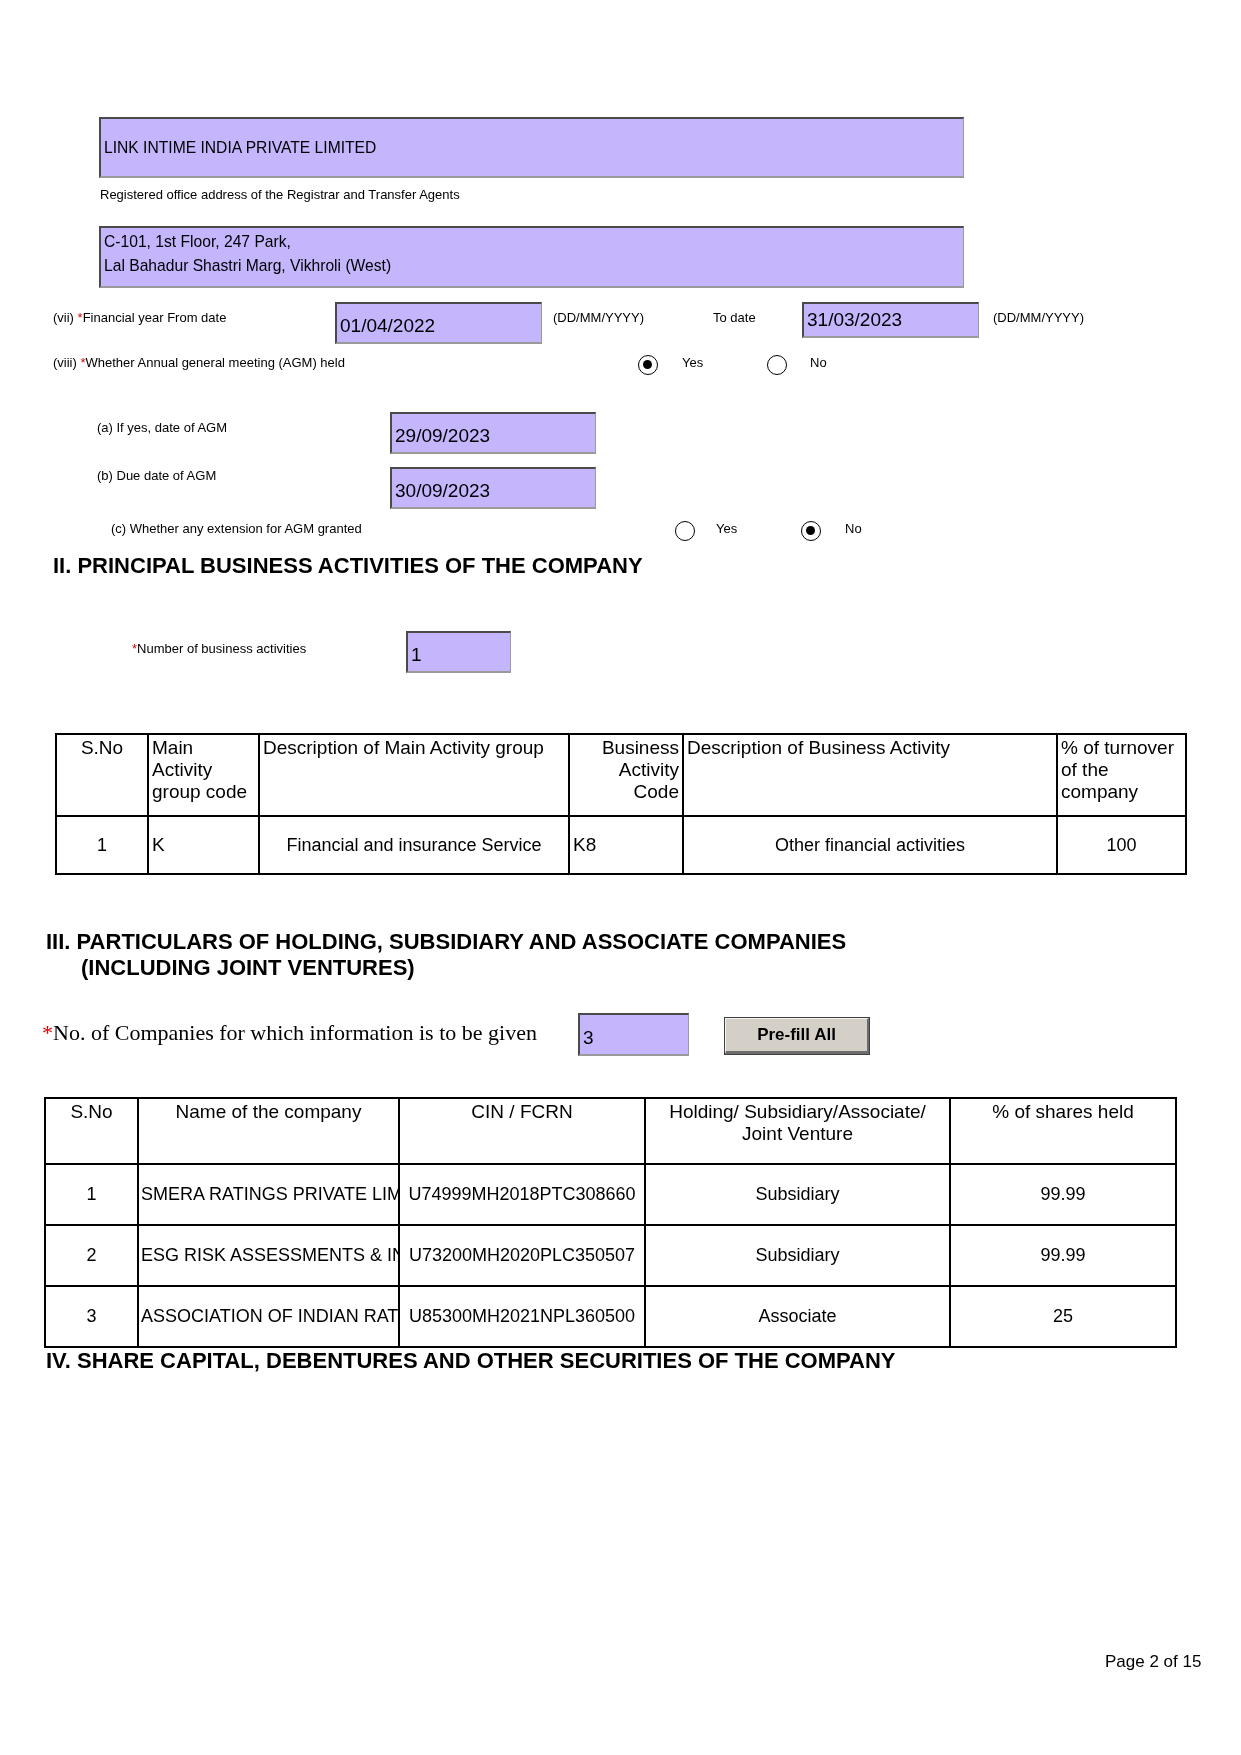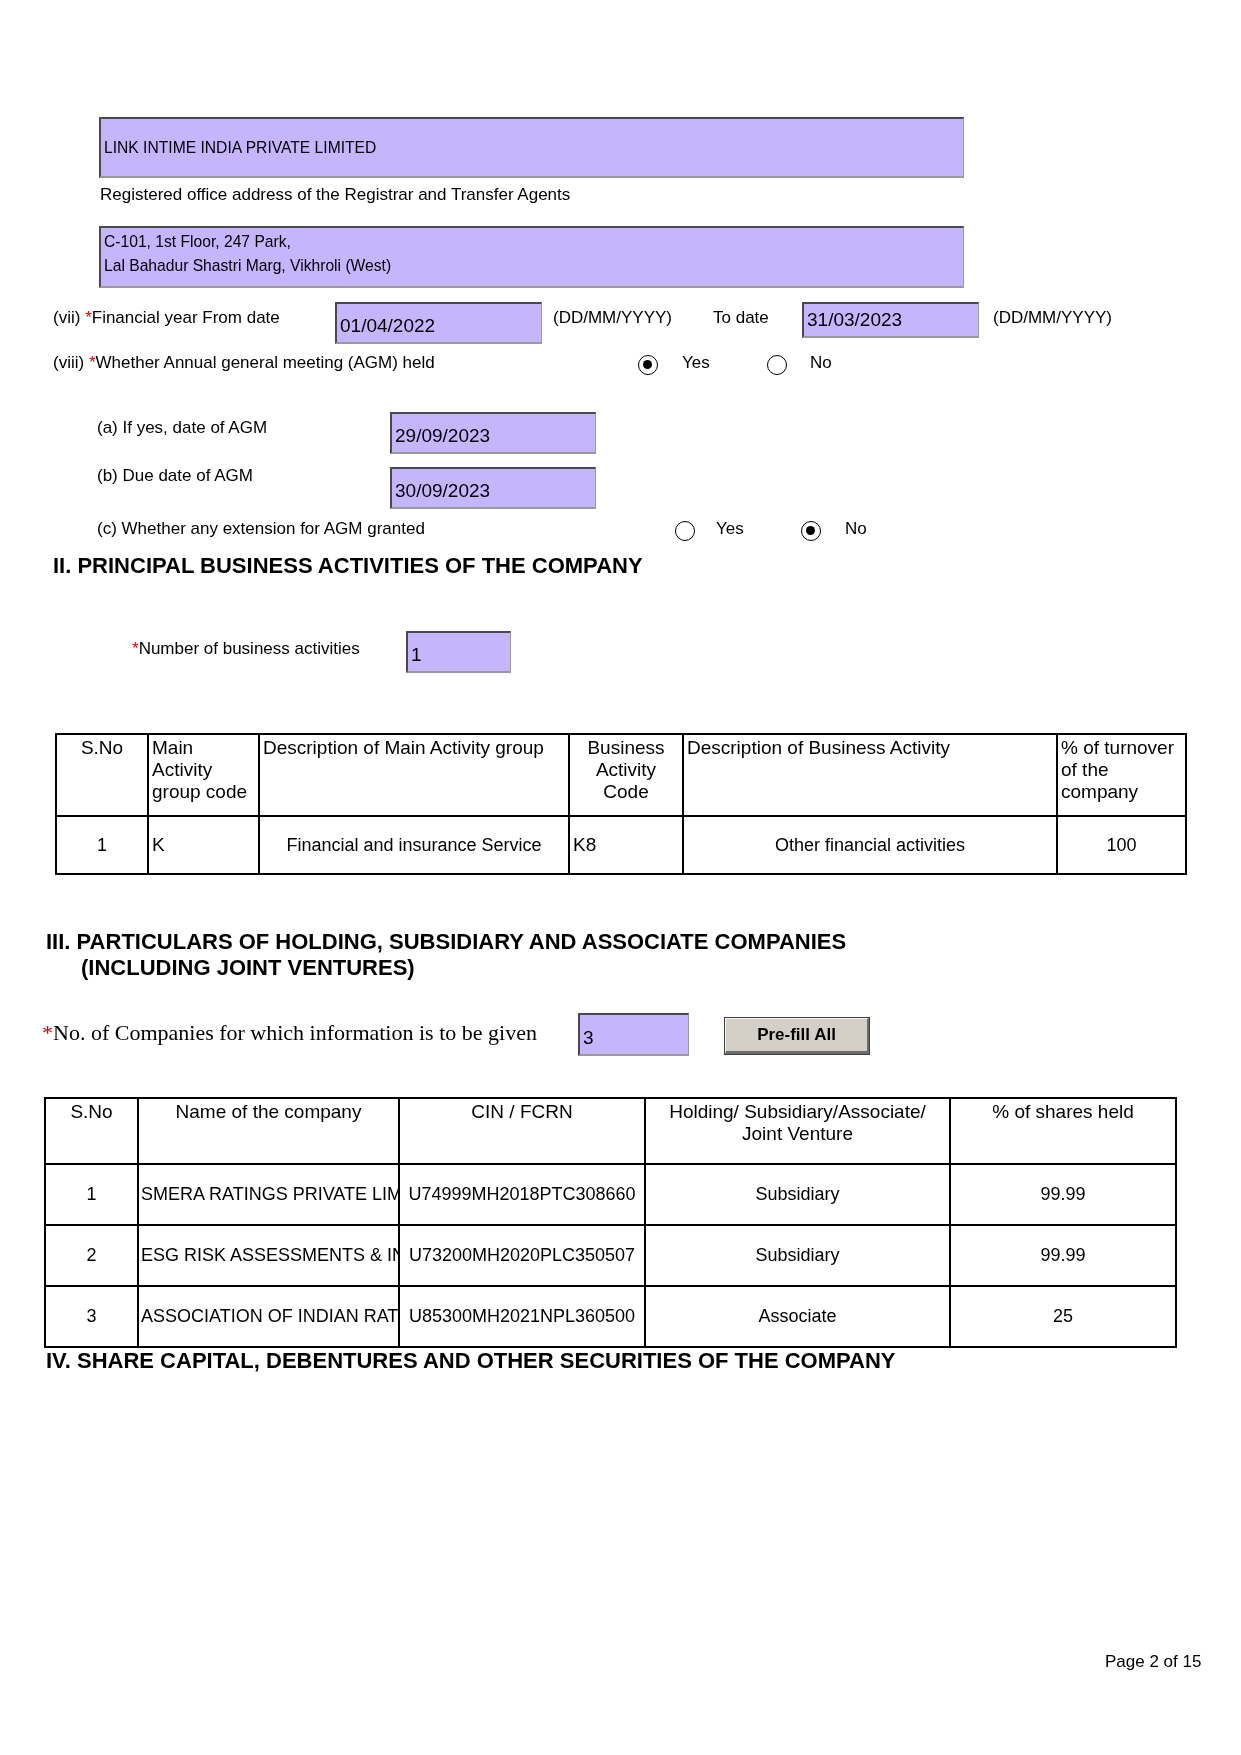--- a/index.html
+++ b/index.html
@@ -1,18 +1,18 @@
 <!DOCTYPE html>
 <html><head>
 <meta charset="utf-8">
 <style>
   html, body { margin:0; padding:0; background:#ffffff; }
   body { width:1241px; height:1755px; position:relative; overflow:hidden; font-family:"Liberation Sans", sans-serif; color:#000; }
   .abs { position:absolute; }
-  .lbl { font-size:17px; line-height:22px; white-space:nowrap; }
+  .lbl { font-size:13px; line-height:22px; white-space:nowrap; }
   .req { color:#e00000; }
   .box { position:absolute; border:1px solid #000; border-top:2px solid #4a4a4a; border-left:2px solid #4a4a4a; border-right:1px solid #9a9a9a; border-bottom:2px solid #9a9a9a; background:#c4b5fd; box-sizing:border-box; }
   .box .val { position:absolute; left:3px; bottom:6px; font-size:19px; line-height:20px; white-space:nowrap; }
   .rtabox .val { font-size:17px; line-height:24px; transform:scaleX(0.92); transform-origin:left; }
   .radio { position:absolute; width:20px; height:20px; border:1.5px solid #000; border-radius:50%; box-sizing:border-box; background:#fff; }
   .radio .dot { position:absolute; left:4px; top:4px; width:9px; height:9px; border-radius:50%; background:#000; }
   .h { font-weight:bold; font-size:22px; line-height:26px; white-space:nowrap; }
   table.grid { position:absolute; border-collapse:collapse; table-layout:fixed; }
   table.grid td, table.grid th { border:2px solid #000; padding:0; vertical-align:top; font-weight:normal; }
   .hdr { font-size:19px; line-height:22px; padding:2px 3px 0 3px !important; }
@@ -64,21 +64,21 @@
 
 <div class="abs lbl" style="left:97px; top:417px;">(a) If yes, date of AGM</div>
 <div class="box" style="left:390px; top:412px; width:206px; height:42px;">
   <span class="val">29/09/2023</span>
 </div>
 <div class="abs lbl" style="left:97px; top:465px;">(b) Due date of AGM</div>
 <div class="box" style="left:390px; top:467px; width:206px; height:42px;">
   <span class="val">30/09/2023</span>
 </div>
 
-<div class="abs lbl" style="left:97px; top:518px;">(c) Whether any extension for AGM granted</div>
+<div class="abs lbl" style="left:111px; top:518px;">(c) Whether any extension for AGM granted</div>
 <div class="radio" style="left:675px; top:521px;"></div>
 <div class="abs lbl" style="left:716px; top:518px;">Yes</div>
 <div class="radio" style="left:801px; top:521px;">
     <div class="dot"></div>
   </div>
 <div class="abs lbl" style="left:845px; top:518px;">No</div>
 
 <div class="abs h" style="left:53px; top:553px;">II. PRINCIPAL BUSINESS ACTIVITIES OF THE COMPANY</div>
 <div class="abs lbl" style="left:132px; top:638px;">
   <span class="req">*</span><span>Number of business activities</span>
@@ -94,21 +94,21 @@
       <col style="width:310px">
       <col style="width:114px">
       <col style="width:374px">
       <col style="width:129px">
   </colgroup>
   <tbody>
       <tr style="height:82px;">
     <th class="hdr c">S.No</th>
     <th class="hdr" style="text-align:left;">Main Activity group code</th>
     <th class="hdr" style="text-align:left;">Description of Main Activity group</th>
-    <th class="hdr" style="text-align:center;border-radius:20px;">Business Activity Code</th>
+    <th class="hdr" style="text-align:right;border-radius:20px;">Business Activity Code</th>
     <th class="hdr" style="text-align:left;">Description of Business Activity</th>
     <th class="hdr" style="text-align:left;">% of turnover of the company</th>
   </tr>
   <tr style="height:58px;">
     <td class="cell c">1</td>
     <td class="cell inset" style="padding-left:3px; font-size:19px;">K</td>
     <td class="cell c">Financial and insurance Service</td>
     <td class="cell inset" style="padding-left:3px; font-size:19px;">K8</td>
     <td class="cell c">Other financial activities</td>
     <td class="cell c">100</td>

